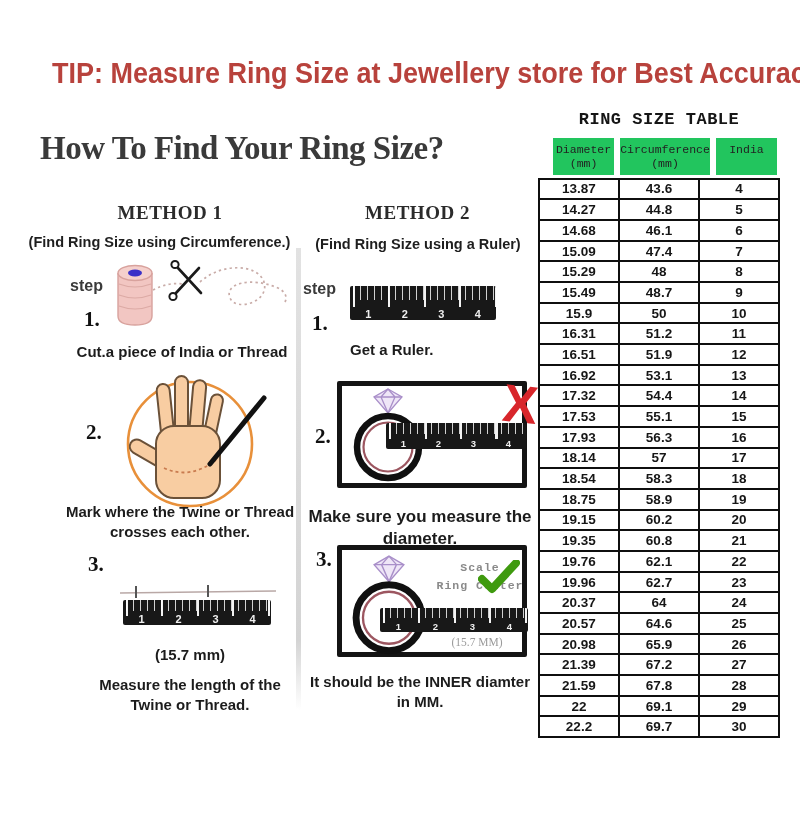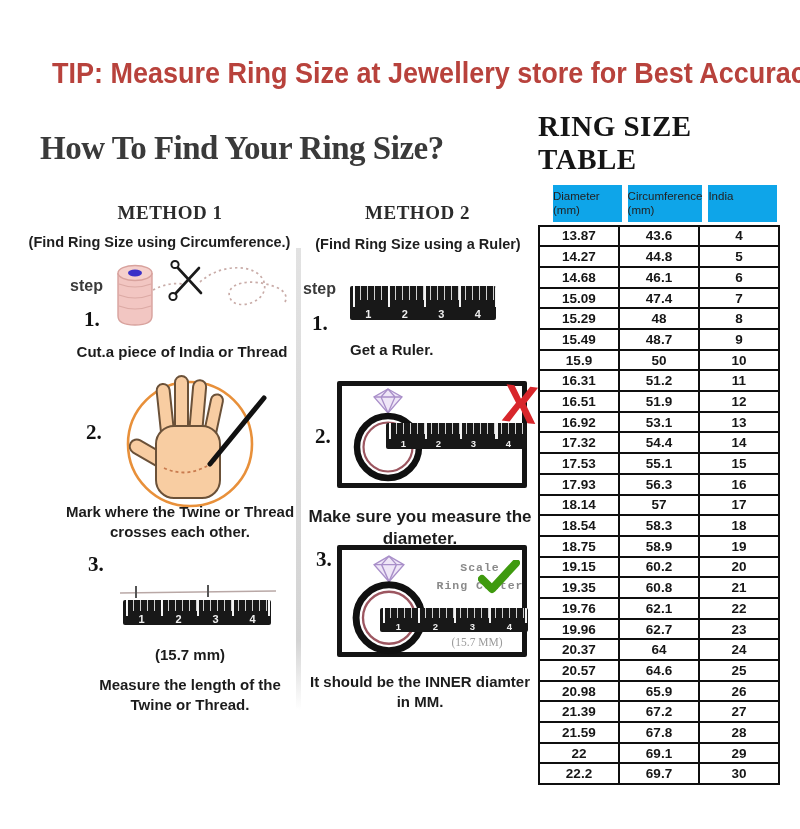--- a/index.html
+++ b/index.html
@@ -56,25 +56,25 @@
   .wrong-x{ position:absolute; right:-16px; top:-8px; font-size:52px; font-weight:900;
     color:#d8262b; transform:rotate(6deg) scaleY(1.02); line-height:1; font-family:"Liberation Sans",sans-serif; }
   .scale-note{ position:absolute; left:92px; top:9px; width:92px; text-align:center;
     font-family:"Liberation Mono", monospace; font-size:11.5px; font-weight:bold;
     color:#8a8a8a; letter-spacing:1px; white-space:pre-line; line-height:1.6; }
   .inner-meas{ position:absolute; left:80px; top:86px; width:110px; text-align:center;
     font-family:"Liberation Serif", serif; font-size:11.5px; color:#9a9a9a; }
 
   
   .table-wrap{ position:absolute; left:538px; top:110px; width:242px; }
-  .table-title{ font-family:Liberation Serif, serif; font-size:29px; font-weight:bold;
-    color:#151515; text-align:left; letter-spacing:.5px; }
+  .table-title{ font-family:Liberation Mono, monospace; font-size:17px; font-weight:bold;
+    color:#151515; text-align:center; letter-spacing:.5px; }
   .table-header{ display:flex; gap:6px; margin:9px 3px 0 15px; }
-  .table-header .hcell{ flex:1; background:#0ea5e9; font-family:Liberation Sans, sans-serif;
-    font-size:11.5px; color:#222; text-align:left; white-space:pre-line;
+  .table-header .hcell{ flex:1; background:#22c55e; font-family:Liberation Mono, monospace;
+    font-size:11.5px; color:#222; text-align:center; white-space:pre-line;
     padding:5px 0 4px; line-height:1.2; }
   table.ring-grid{ margin-top:3px; width:100%; border-collapse:collapse; table-layout:fixed; }
   table.ring-grid td{ border:2px solid #0f0f0f; height:20.7px; text-align:center;
     vertical-align:middle; font-size:13.5px; font-weight:bold; color:#161616; padding:0;
     background:#fff; }
 
   svg{ display:block; }
   .abs{ position:absolute; }
 </style>
 </head>

